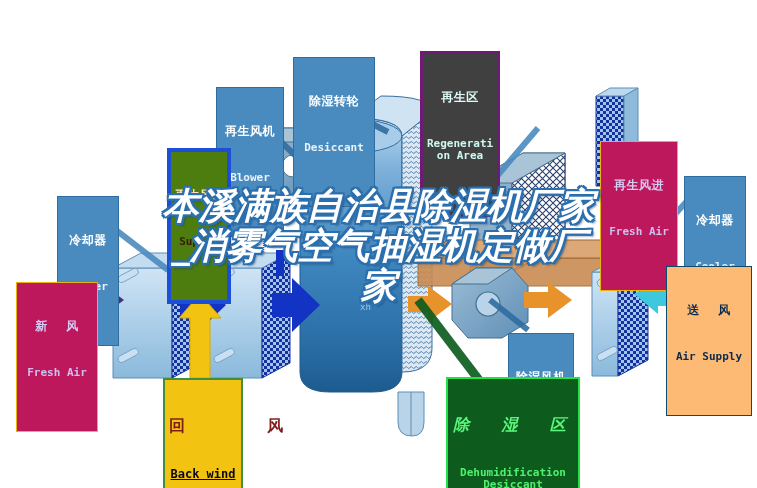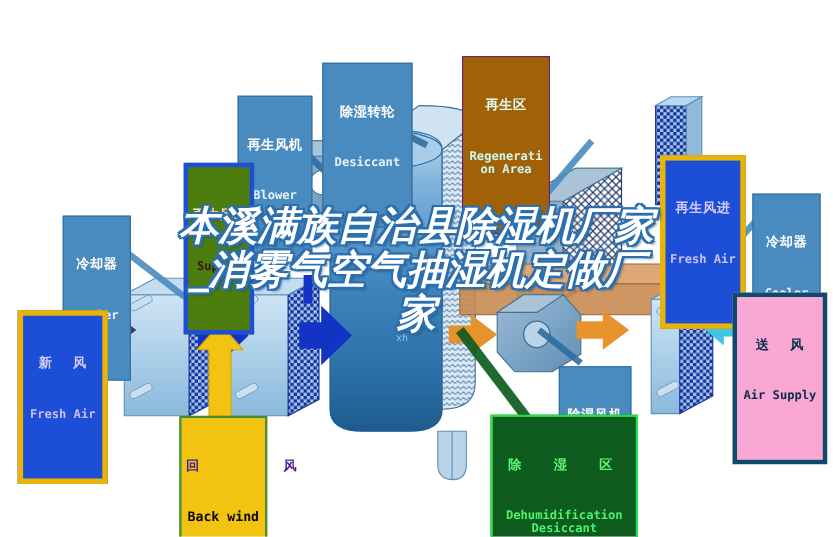--- a/index.html
+++ b/index.html
@@ -43,71 +43,71 @@
   .lbl.steel{
     background:#4a8bbf;
     border:1px solid #2f6da0;
     color:#eaf4fb;
   }
   .lbl.steel .cn{font-size:12px;color:#ffffff;}
   .lbl.steel .en{font-size:11px;color:#e7f2fa;}
 
   
   .lbl.teal{
-    background:#a16207;
-    border:1px solid #701a75;
+    background:#404040;
+    border:3px solid #701a75;
     color:#d9fbf6;
   }
   .lbl.teal .cn{font-size:12px;color:#dffcf8;}
   .lbl.teal .en{font-size:11px;color:#cdf7f1;}
 
   
   .lbl.rust{
     background:#4d7c0f;
     border:4px solid #1d4ed8;
     color:#ffe9d2;
   }
   .lbl.rust .cn{font-size:12px;color:#ffe3c6;}
   .lbl.rust .en{font-size:11px;color:#3a1c06;}
 
   
   .lbl.purple{
-    background:#1d4ed8;
-    border:5px solid #eab308;
+    background:#be185d;
+    border:1px solid #eab308;
     color:#cfc4ee;
   }
   .lbl.purple .cn{font-size:12px;color:#d7cbf4;}
   .lbl.purple .en{font-size:11px;color:#cdc0ef;}
 
   
   .lbl.cyan{
-    background:#f9a8d4;
-    border:4px solid #0c4a6e;
+    background:#fdba74;
+    border:1px solid #0c4a6e;
     color:#0b2f52;
   }
   .lbl.cyan .cn{font-size:12px;color:#0a2b4d;}
   .lbl.cyan .en{font-size:11px;color:#0a2b4d;}
 
   
   .lbl.green{
     background:#0d5c1e;
     border:2px solid #26e04a;
     color:#48f06b;
   }
-  .lbl.green .cn{font-size:12px;color:#5bf77c;letter-spacing:7px;}
+  .lbl.green .cn{font-size:16px;color:#5bf77c;letter-spacing:7px;font-style:italic;}
   .lbl.green .en{font-size:11px;color:#4ef06e;}
 
   
   .lbl.gold{
     background:#f2c310;
     border:2px solid #3f8f3f;
     color:#111111;
   }
-  .lbl.gold .cn{font-size:12px;color:#4c1d95;letter-spacing:12px;text-align:center;}
-  .lbl.gold .en{font-size:12px;color:#0a0a0a;}
+  .lbl.gold .cn{font-size:16px;color:#7f1d1d;letter-spacing:12px;text-align:center;}
+  .lbl.gold .en{font-size:12px;color:#0a0a0a;text-decoration:underline;}
 
   
   #watermark{
     position:absolute;
     left:0; top:186px;
     width:757px;
     z-index:90;
     text-align:center;
     pointer-events:none;
   }

